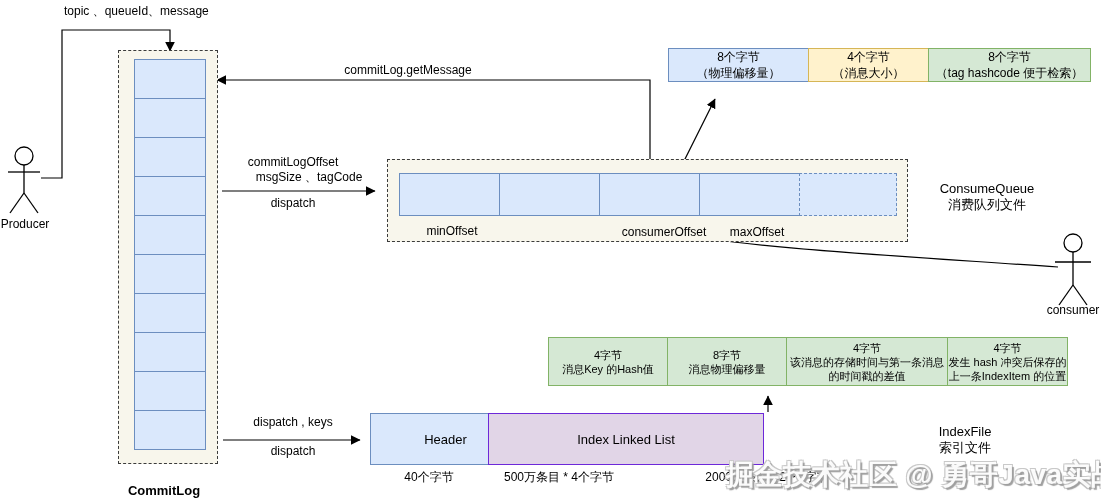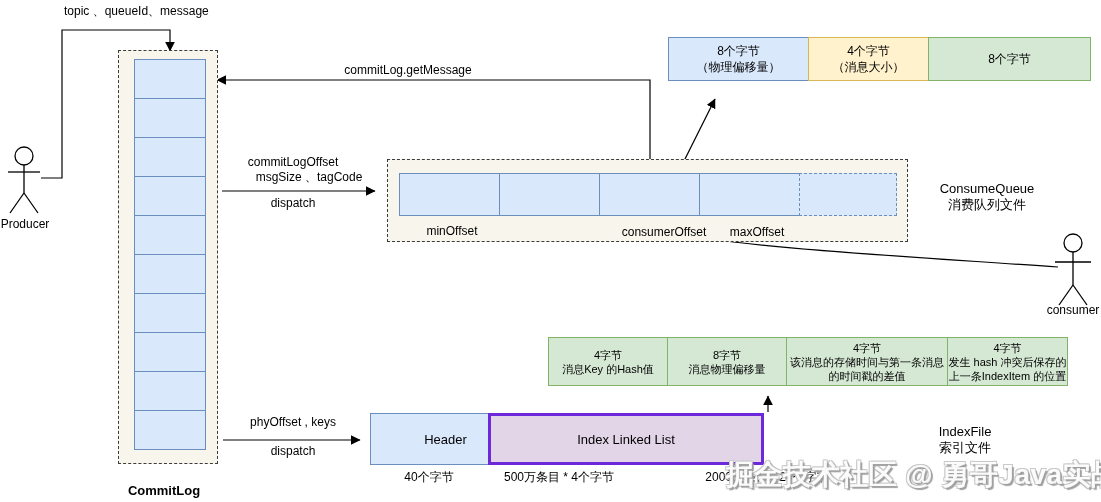--- a/index.html
+++ b/index.html
@@ -22,21 +22,21 @@
   .cq-cell.dashed{border-style:dashed;width:98px;}
   .boxrow{position:absolute;display:flex;flex-direction:row;z-index:2;}
   .box{display:flex;flex-direction:column;align-items:center;justify-content:center;
        text-align:center;box-sizing:border-box;margin-left:-1px;}
   .box:first-child{margin-left:0;}
   .box .l1,.box .l2,.box .l3{font-size:12px;line-height:16px;}
   .box.small .l1,.box.small .l2,.box.small .l3{font-size:11px;line-height:14px;}
   .fill-blue{background:#dae8fc;border:1px solid #6c8ebf;}
   .fill-yellow{background:#fff2cc;border:1px solid #d6b656;}
   .fill-green{background:#d5e8d4;border:1px solid #82b366;}
-  .fill-purple{background:#e1d5e7;border:3px solid #6d28d9;}
+  .fill-purple{background:#e1d5e7;border:1px solid #6d28d9;}
   .section-label{font-size:13px;}
   #watermark{
     position:absolute;left:726px;top:456px;z-index:9;
     font-size:28px;font-weight:bold;letter-spacing:.5px;white-space:nowrap;
     color:rgba(255,255,255,.94);
     text-shadow:2px 2px 1px #9f9f9f,-1px -1px 0 #c9c9c9,1px -1px 0 #c9c9c9,-1px 1px 0 #c9c9c9;
   }
 </style>
 </head>
 <body>
@@ -99,48 +99,49 @@
   <div class="lbl" style="left:64px;top:4px;">topic 、queueId、message</div>
   <div class="lbl ctr" style="left:25px;top:217px;">Producer</div>
   <div class="lbl ctr" style="left:1073px;top:303px;">consumer</div>
 
   <div class="lbl ctr" style="left:408px;top:63px;">commitLog.getMessage</div>
 
   <div class="lbl ctr" style="left:293px;top:155px;">commitLogOffset</div>
   <div class="lbl ctr" style="left:293px;top:170px;padding-left:32px;">msgSize 、tagCode</div>
   <div class="lbl ctr" style="left:293px;top:196px;">dispatch</div>
 
-  <div class="lbl ctr" style="left:293px;top:415px;">phyOffset , keys</div>
+  <div class="lbl ctr" style="left:293px;top:415px;">dispatch , keys</div>
   <div class="lbl ctr" style="left:293px;top:444px;">dispatch</div>
 
   <div class="container-dashed" style="left:387px;top:159px;width:521px;height:83px;"></div>
   <div class="rowcells" style="left:399px;top:173px;">
       <div class="cq-cell"></div>
       <div class="cq-cell"></div>
       <div class="cq-cell"></div>
       <div class="cq-cell"></div>
       <div class="cq-cell dashed"></div>
     </div>
   <div class="lbl ctr" style="left:452px;top:224px;">minOffset</div>
   <div class="lbl ctr" style="left:664px;top:225px;">consumerOffset</div>
   <div class="lbl ctr" style="left:757px;top:225px;">maxOffset</div>
   <div class="lbl ctr fs13" style="left:987px;top:181px;">ConsumeQueue</div>
   <div class="lbl ctr fs13" style="left:987px;top:197px;">消费队列文件</div>
 
-  <div class="boxrow" style="left:668px;top:37px;height:44px;justify-content:space-between;">
+  <div class="boxrow" style="left:668px;top:48px;height:34px;justify-content:space-between;">
     <div class="box fill-blue" style="width:141px;">
       <div class="l1">8个字节</div>
       <div class="l2">（物理偏移量）</div>
     </div>
     <div class="box fill-yellow" style="width:121px;">
       <div class="l1">4个字节</div>
       <div class="l2">（消息大小）</div>
     </div>
     <div class="box fill-green" style="width:163px;">
       <div class="l1">8个字节</div>
+      <div class="l2">（tag hashcode 便于检索）</div>
     </div>
   </div>
 
   <div class="boxrow" style="left:548px;top:337px;height:49px;">
     <div class="box small fill-green" style="width:120px;">
       <div class="l1">4字节</div>
       <div class="l2">消息Key 的Hash值</div>
     </div>
     <div class="box small fill-green" style="width:120px;">
       <div class="l1">8字节</div>

